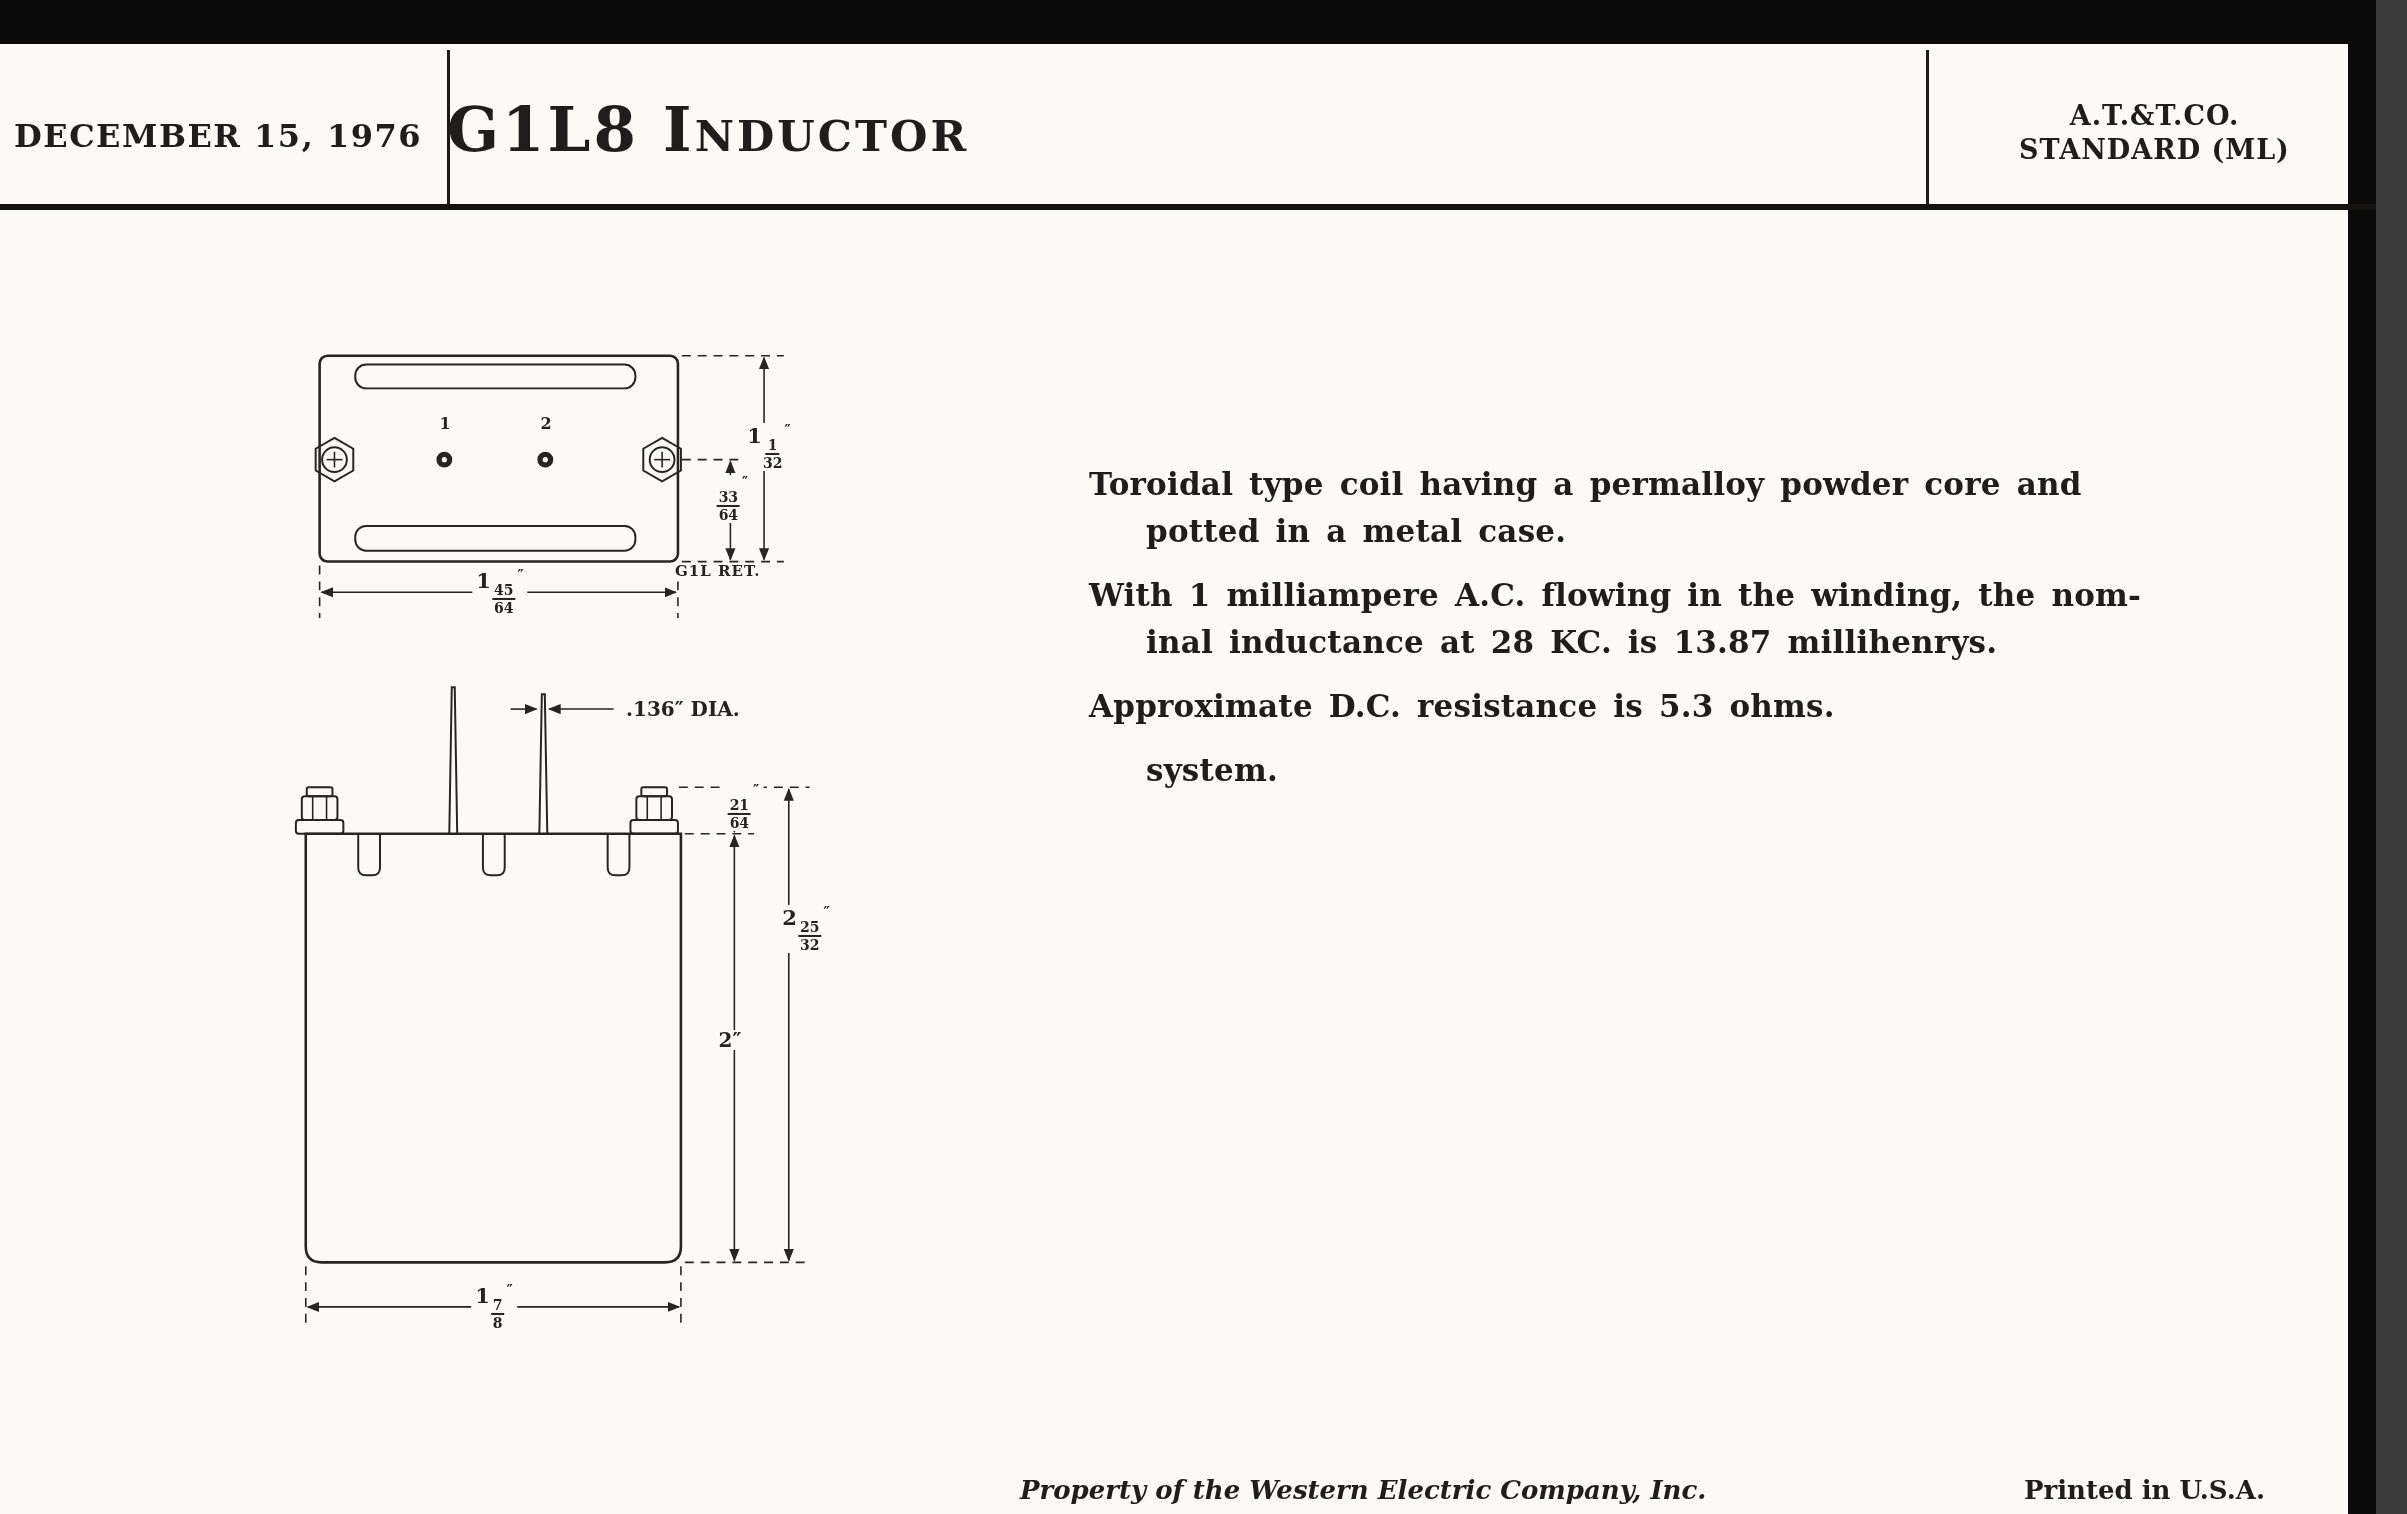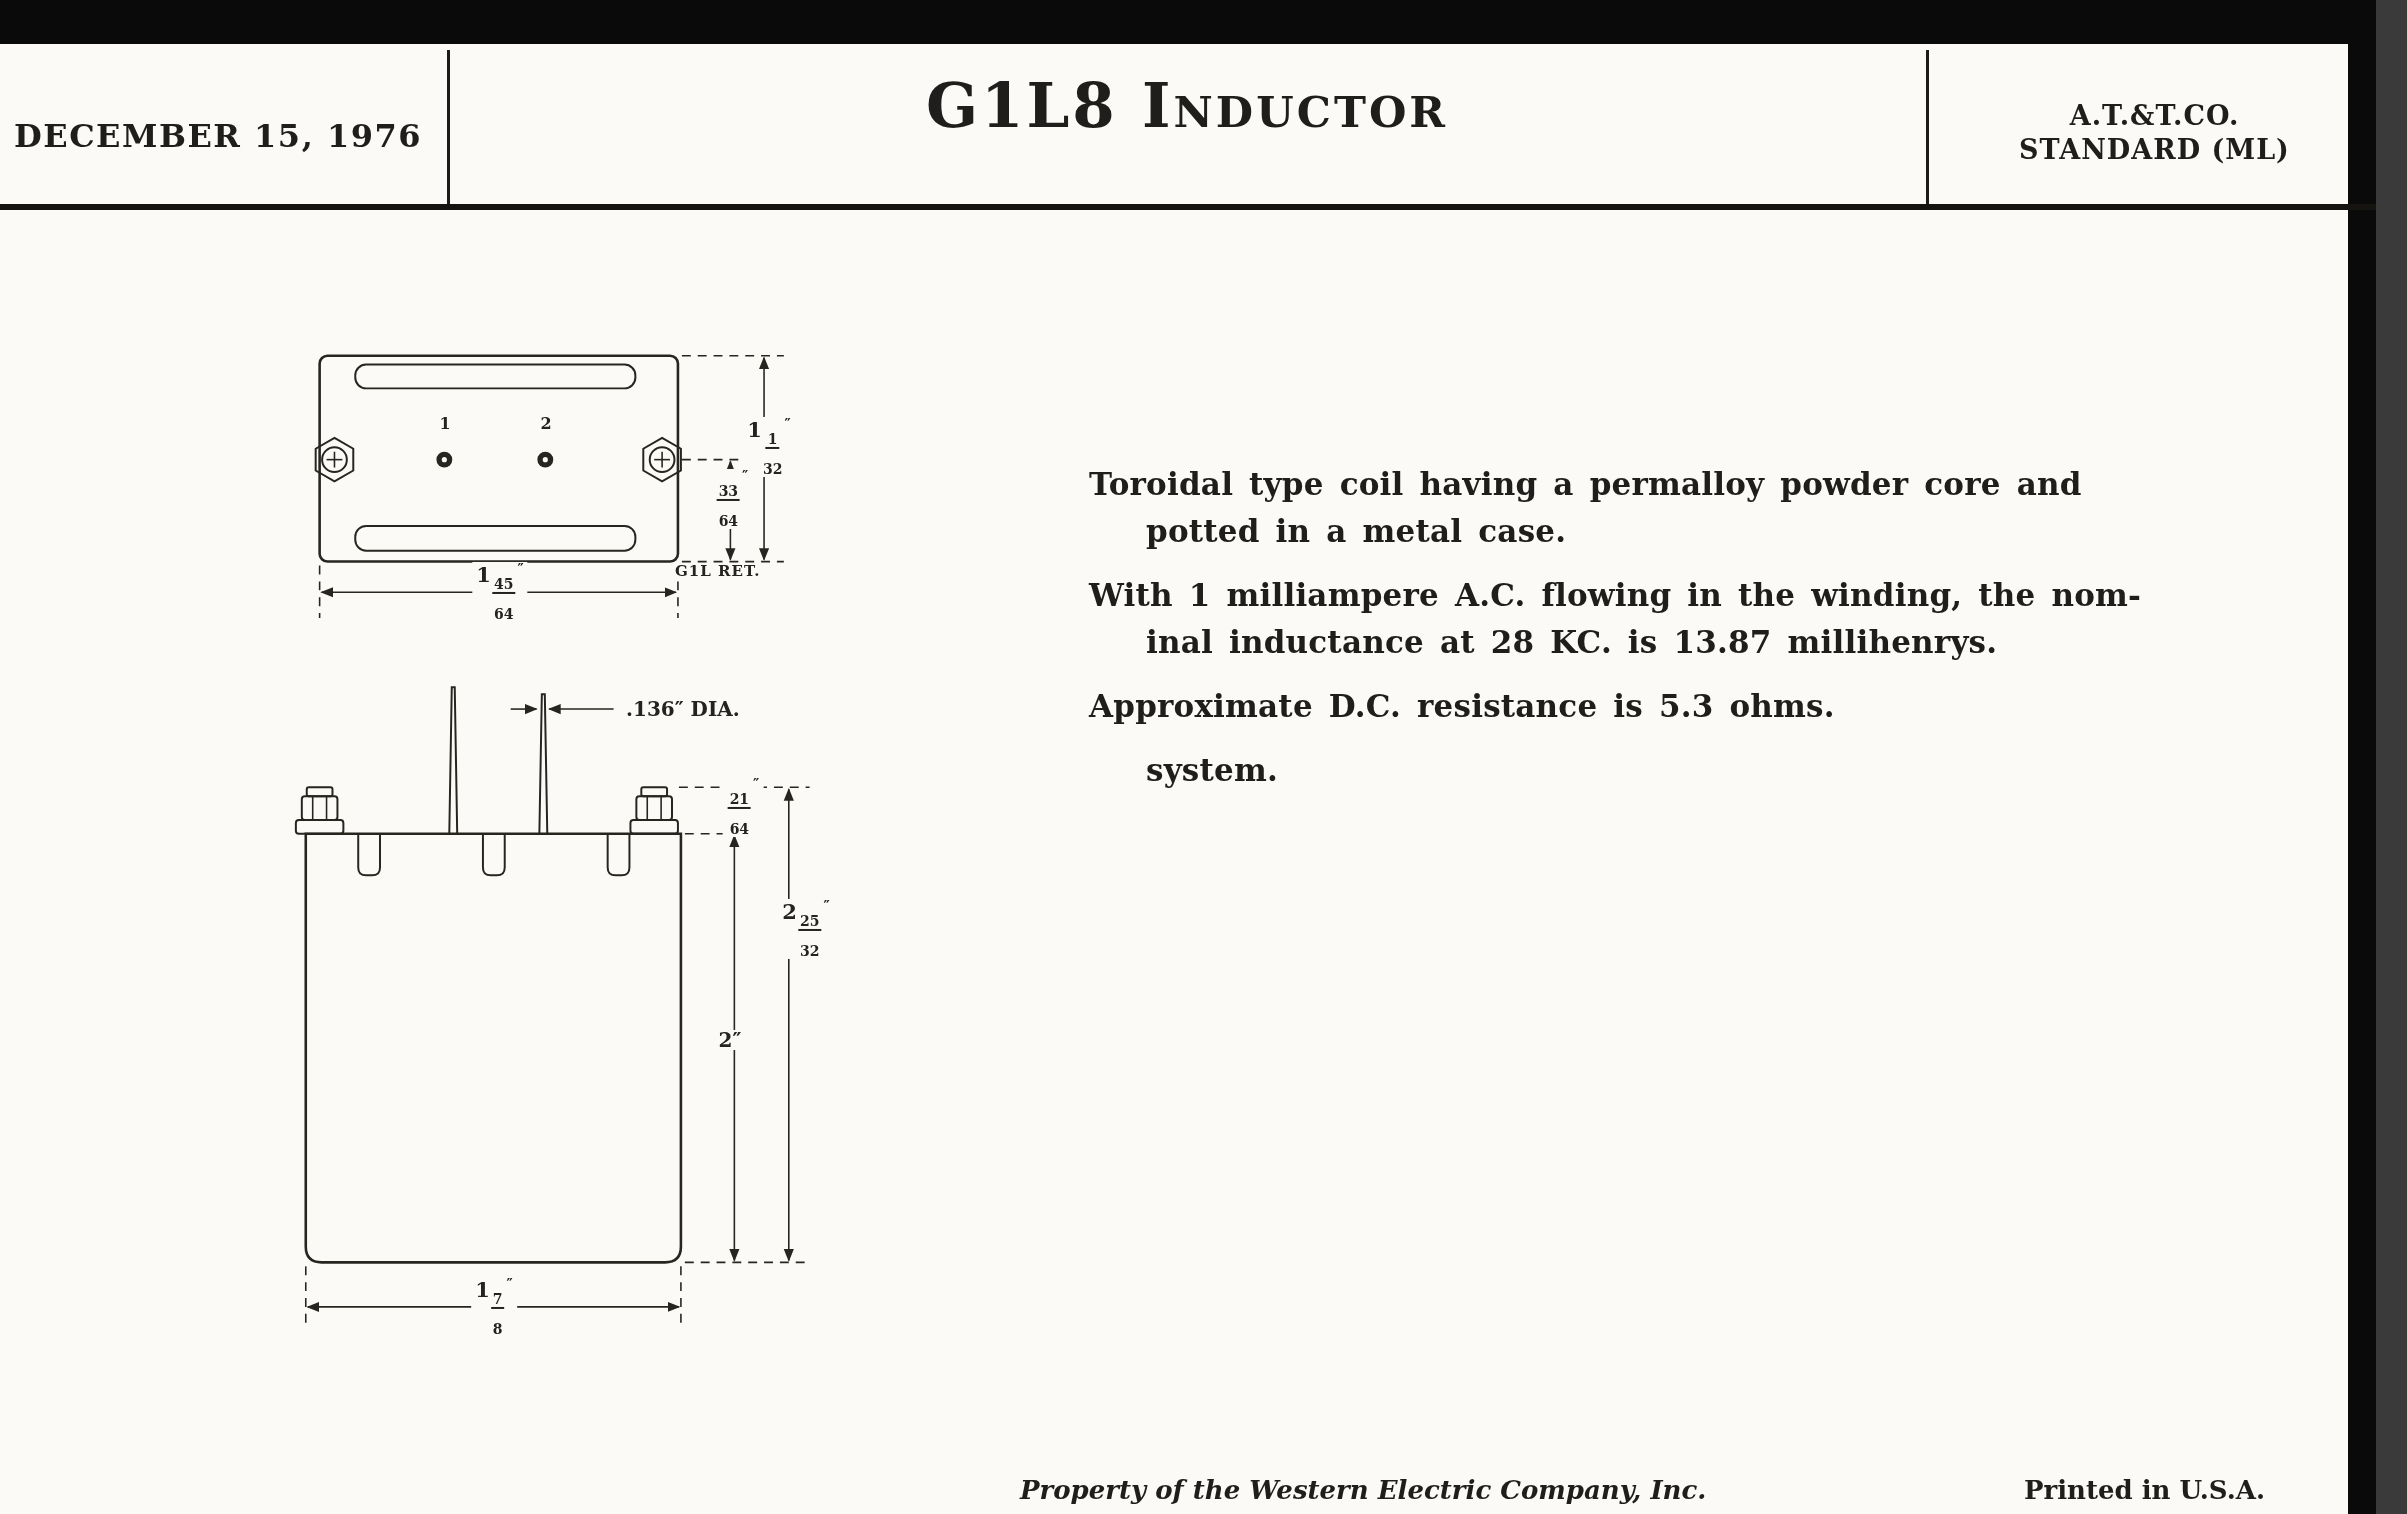--- a/index.html
+++ b/index.html
@@ -9,21 +9,21 @@
     font-family:"DejaVu Serif", serif; color:#1f1e1c;
   }
   .bar-top  { position:absolute; left:0; top:0; width:2408px; height:44px; background:#0a0a0a; }
   .bar-right{ position:absolute; right:0; top:0; width:28px; height:1515px; background:#0a0a0a; }
 
   .hdr-date {
     position:absolute; left:14px; top:117px;
     font-size:32px; font-weight:700; letter-spacing:1.5px; white-space:nowrap;
   }
   .hdr-title {
-    position:absolute; left:447px; top:70px; width:1480px; text-align:center;
+    position:absolute; left:447px; top:94px; width:1480px; text-align:left;
     font-size:61px; font-weight:700; font-variant:small-caps; letter-spacing:3px;
   }
   .hdr-org {
     position:absolute; left:1928px; top:99px; width:453px; text-align:center;
     font-size:27px; font-weight:700; line-height:34px; letter-spacing:1px;
   }
   .v-rule { position:absolute; top:50px; width:3px; height:156px; background:#1c1b18; }
   .vl { left:447px; }
   .vr { left:1926px; }
   .h-rule { position:absolute; left:0; top:204px; width:2381px; height:6px; background:#14130f; }
@@ -40,21 +40,21 @@
     background:#fbfaf7; padding:0 4px; white-space:nowrap; line-height:1; z-index:5;
   }
   .dim-c { transform:translate(-50%,-50%); }
   .dim-l { transform:translateY(-50%); }
   .whole { font-size:21px; }
   .frac {
     display:inline-flex; flex-direction:column; align-items:center;
     font-size:14px; line-height:1.05; vertical-align:-0.5em; margin:0 1px; font-weight:700;
   }
   .frac .num { border-bottom:2px solid #24231f; padding:0 2px 1px; }
-  .frac .den { padding-top:13px; }
+  .frac .den { padding-top:1px; }
   .unit { font-size:14px; vertical-align:0.55em; margin-left:1px; }
   .term-lbl { font-size:16px; padding:0 2px; }
   .note-lbl { font-size:15px; letter-spacing:1px; padding:0 2px; transform:none; }
 
   .desc { position:absolute; left:1089px; top:461px; width:1079px; }
   .para { margin-bottom:17px; }
   .para div {
     font-weight:700; font-size:31px; line-height:47px;
     white-space:nowrap; word-spacing:5px; letter-spacing:0.2px;
   }

